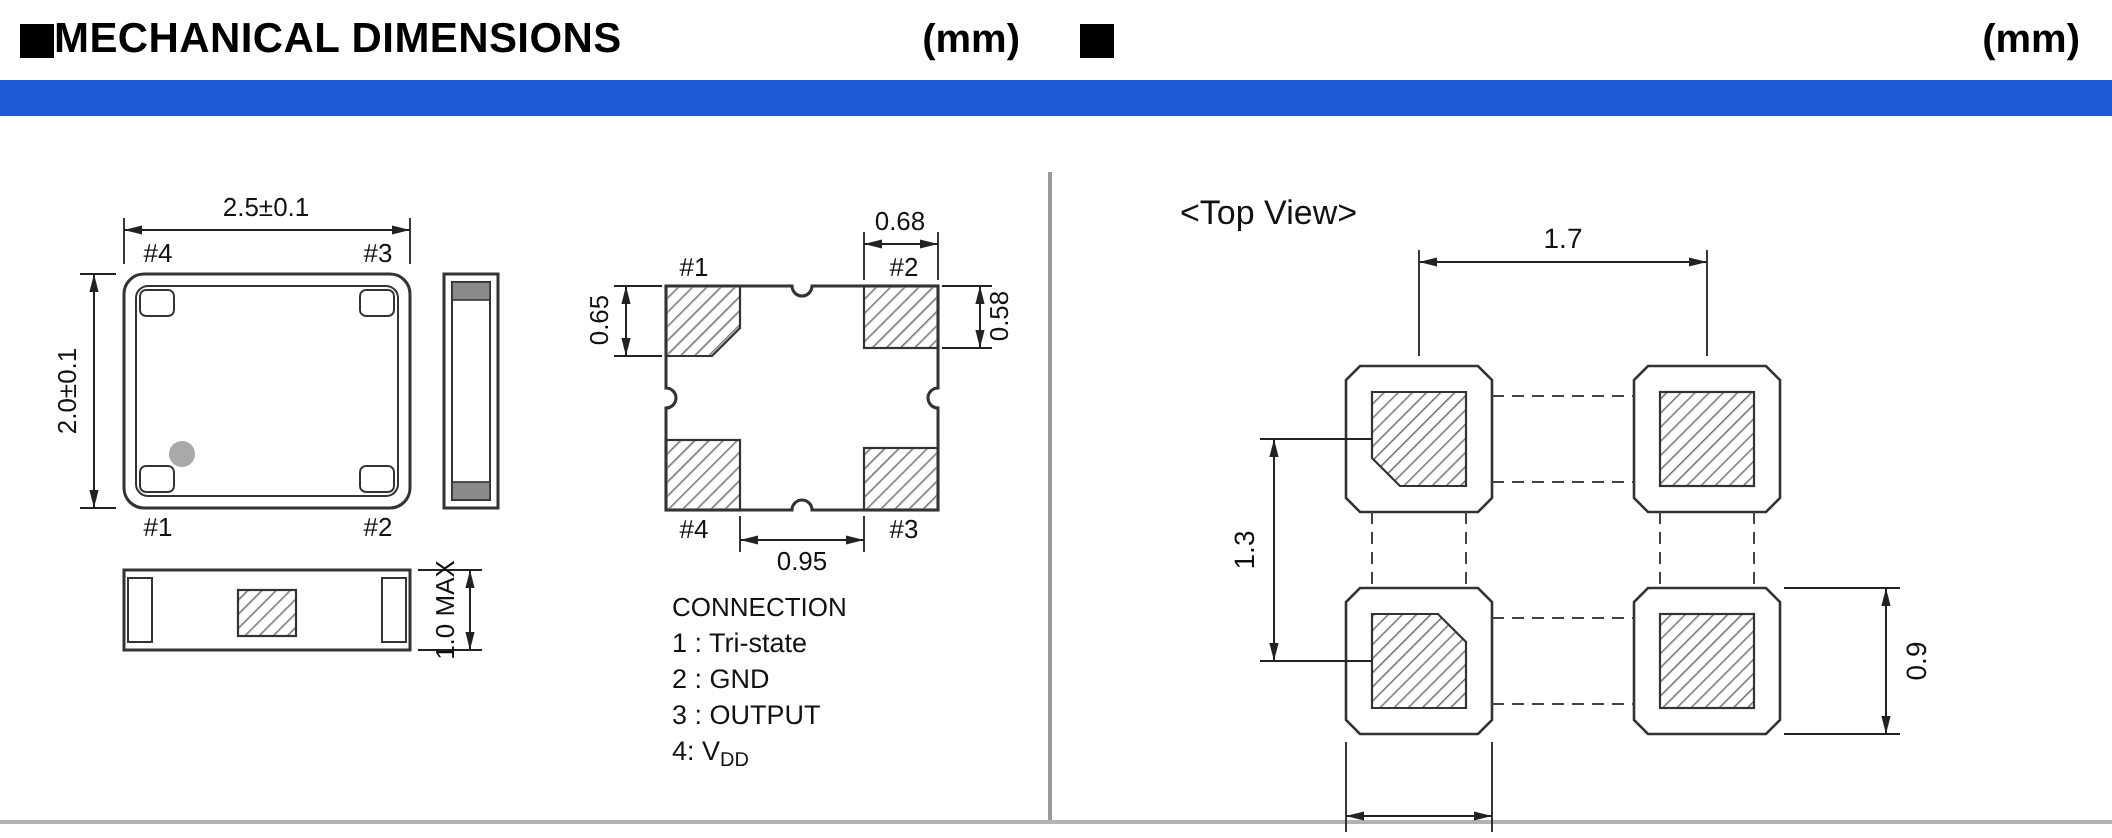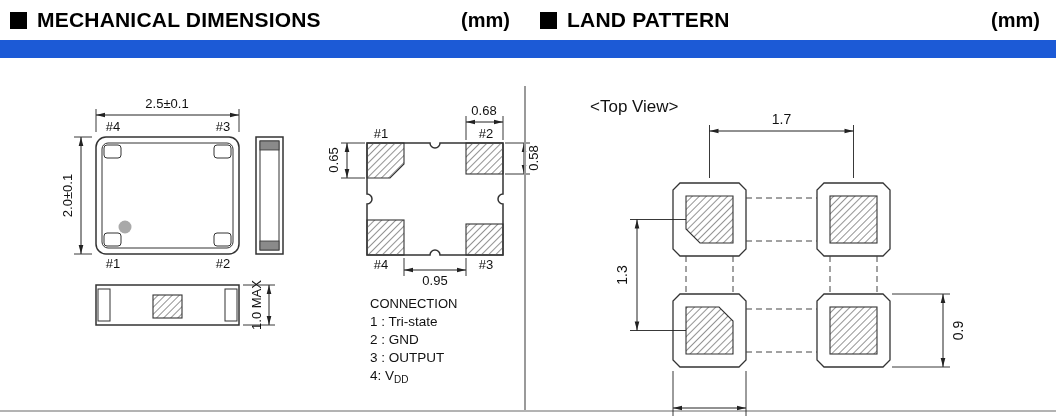--- a/index.html
+++ b/index.html
@@ -3,26 +3,26 @@
 <meta charset="utf-8">
 <style>
   * { margin:0; padding:0; box-sizing:border-box; }
   html,body { background:#fff; }
   body { width:1056px; height:419px; font-family:"Liberation Sans","DejaVu Sans",sans-serif; color:#000; }
   .page { width:1056px; height:419px; background:#fff; overflow:hidden; }
   .header-row { display:flex; height:40px; align-items:center; }
   .header { display:flex; align-items:center; justify-content:space-between; height:100%; }
   .header.left { width:524px; padding:0 14px 0 10px; }
   .header.right { flex:1; padding:0 16px 0 16px; }
-  .htitle { display:flex; align-items:center; gap:10px; font-weight:bold; font-size:21px; letter-spacing:0.2px; }
+  .htitle { display:flex; align-items:center; font-weight:bold; font-size:21px; letter-spacing:0.2px; }
   .sq { width:17px; height:17px; background:#000; display:inline-block; flex:0 0 auto; }
   .unit { font-weight:bold; font-size:20px; }
   .accent-bar { height:18px; background:#1c5ad6; }
   .panels { display:flex; height:354px; border-bottom:2px solid #b3b3b3; }
-  .left-panel { width:524px;padding-left:34px; }
+  .left-panel { width:524px; }
   .right-panel { flex:1; border-left:2px solid #9a9a9a;margin-top:28px; }
   svg { display:block; }
   svg text { font-family:"Liberation Sans","DejaVu Sans",sans-serif; fill:#111; }
   .ext { stroke:#222; stroke-width:0.9; }
   .dim { stroke:#222; stroke-width:1; }
   .shape { fill:#fff; stroke:#333; stroke-width:1.5; }
   .shape-thin { fill:none; stroke:#333; stroke-width:1; }
   .padtab { fill:#fff; stroke:#333; stroke-width:1; }
   .pad { fill:url(#hatchL); stroke:#333; stroke-width:1.1; }
   .padR { fill:url(#hatchR); stroke:#333; stroke-width:1.1; }
@@ -44,21 +44,20 @@
     <div class="header left">
       <div class="htitle">
         <span class="sq"></span>
         <span>MECHANICAL DIMENSIONS</span>
       </div>
       <span class="unit">(mm)</span>
     </div>
     <div class="header right">
       <div class="htitle">
         <span class="sq"></span>
-        <span>LAND PATTERN</span>
       </div>
       <span class="unit">(mm)</span>
     </div>
   </div>
 
   <div class="accent-bar" style="background: rgb(28, 90, 214);"></div>
 
   <div class="panels">
 
     <div class="left-panel">

